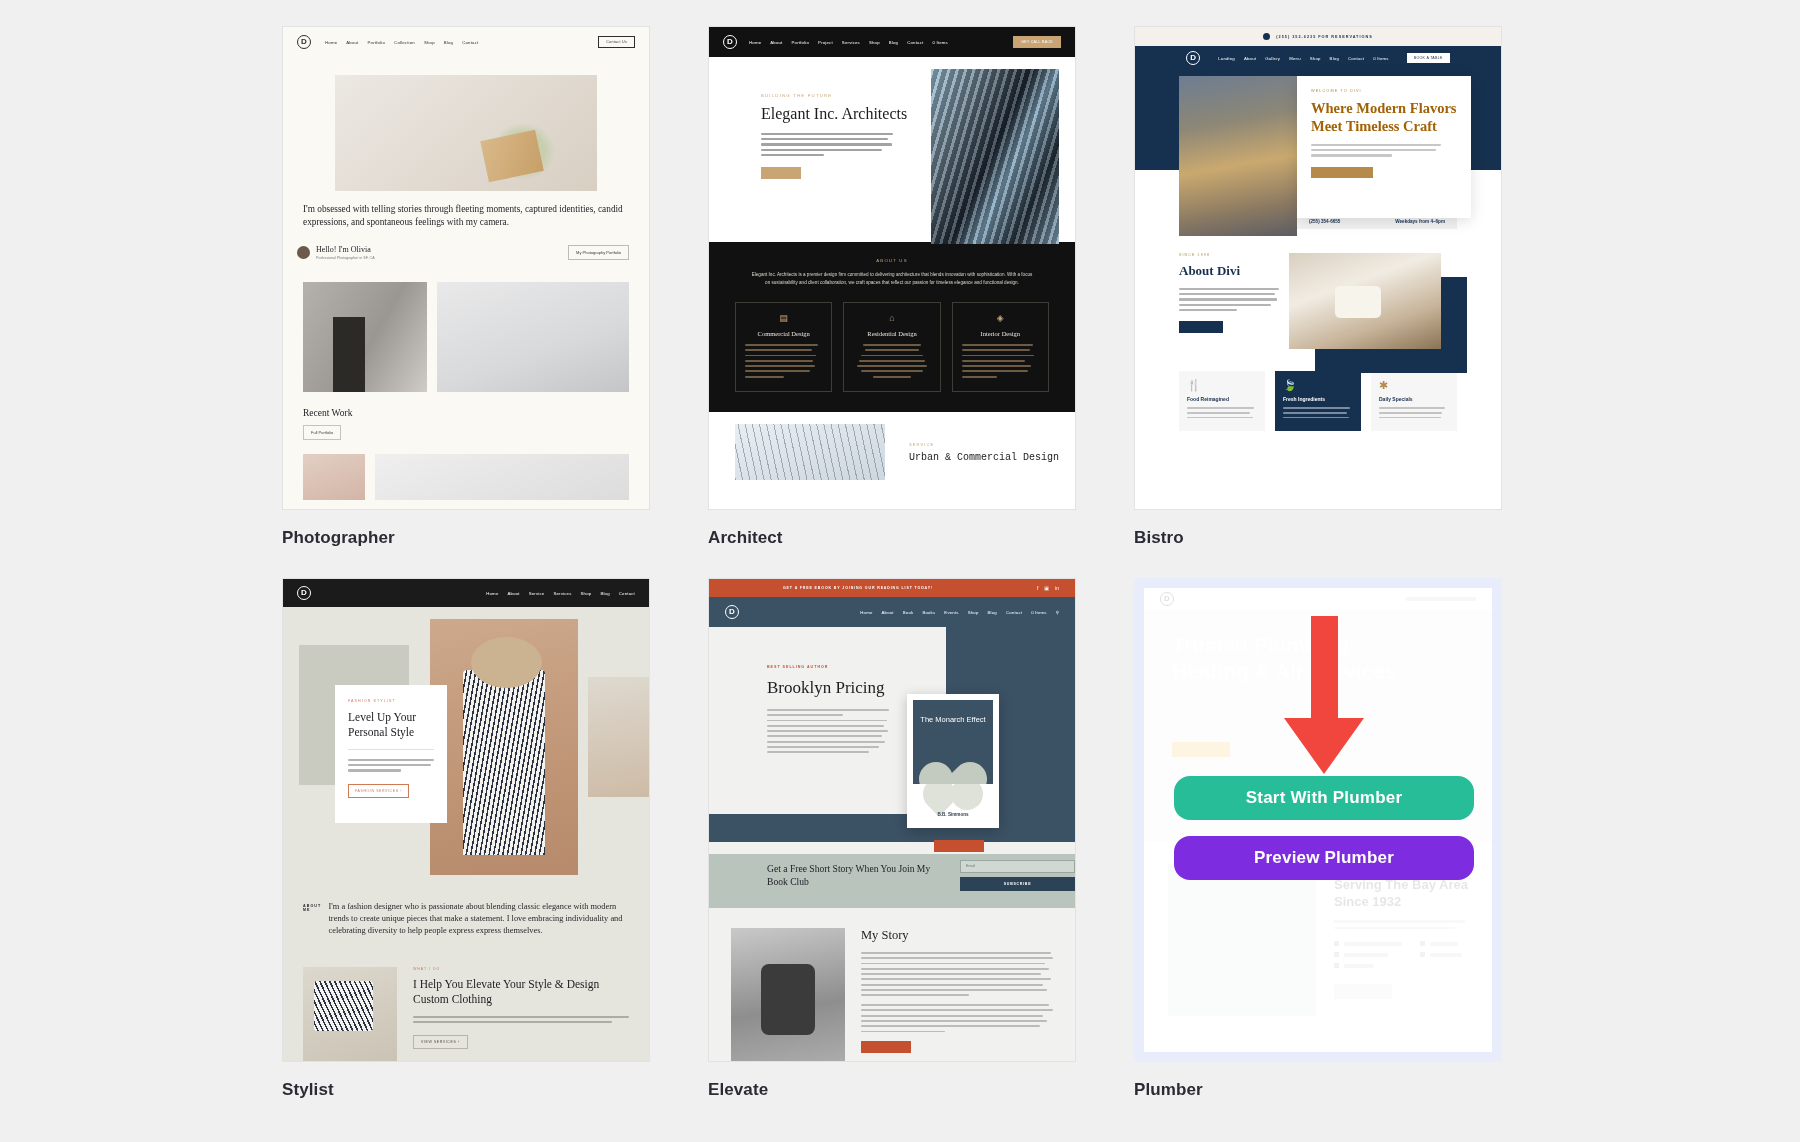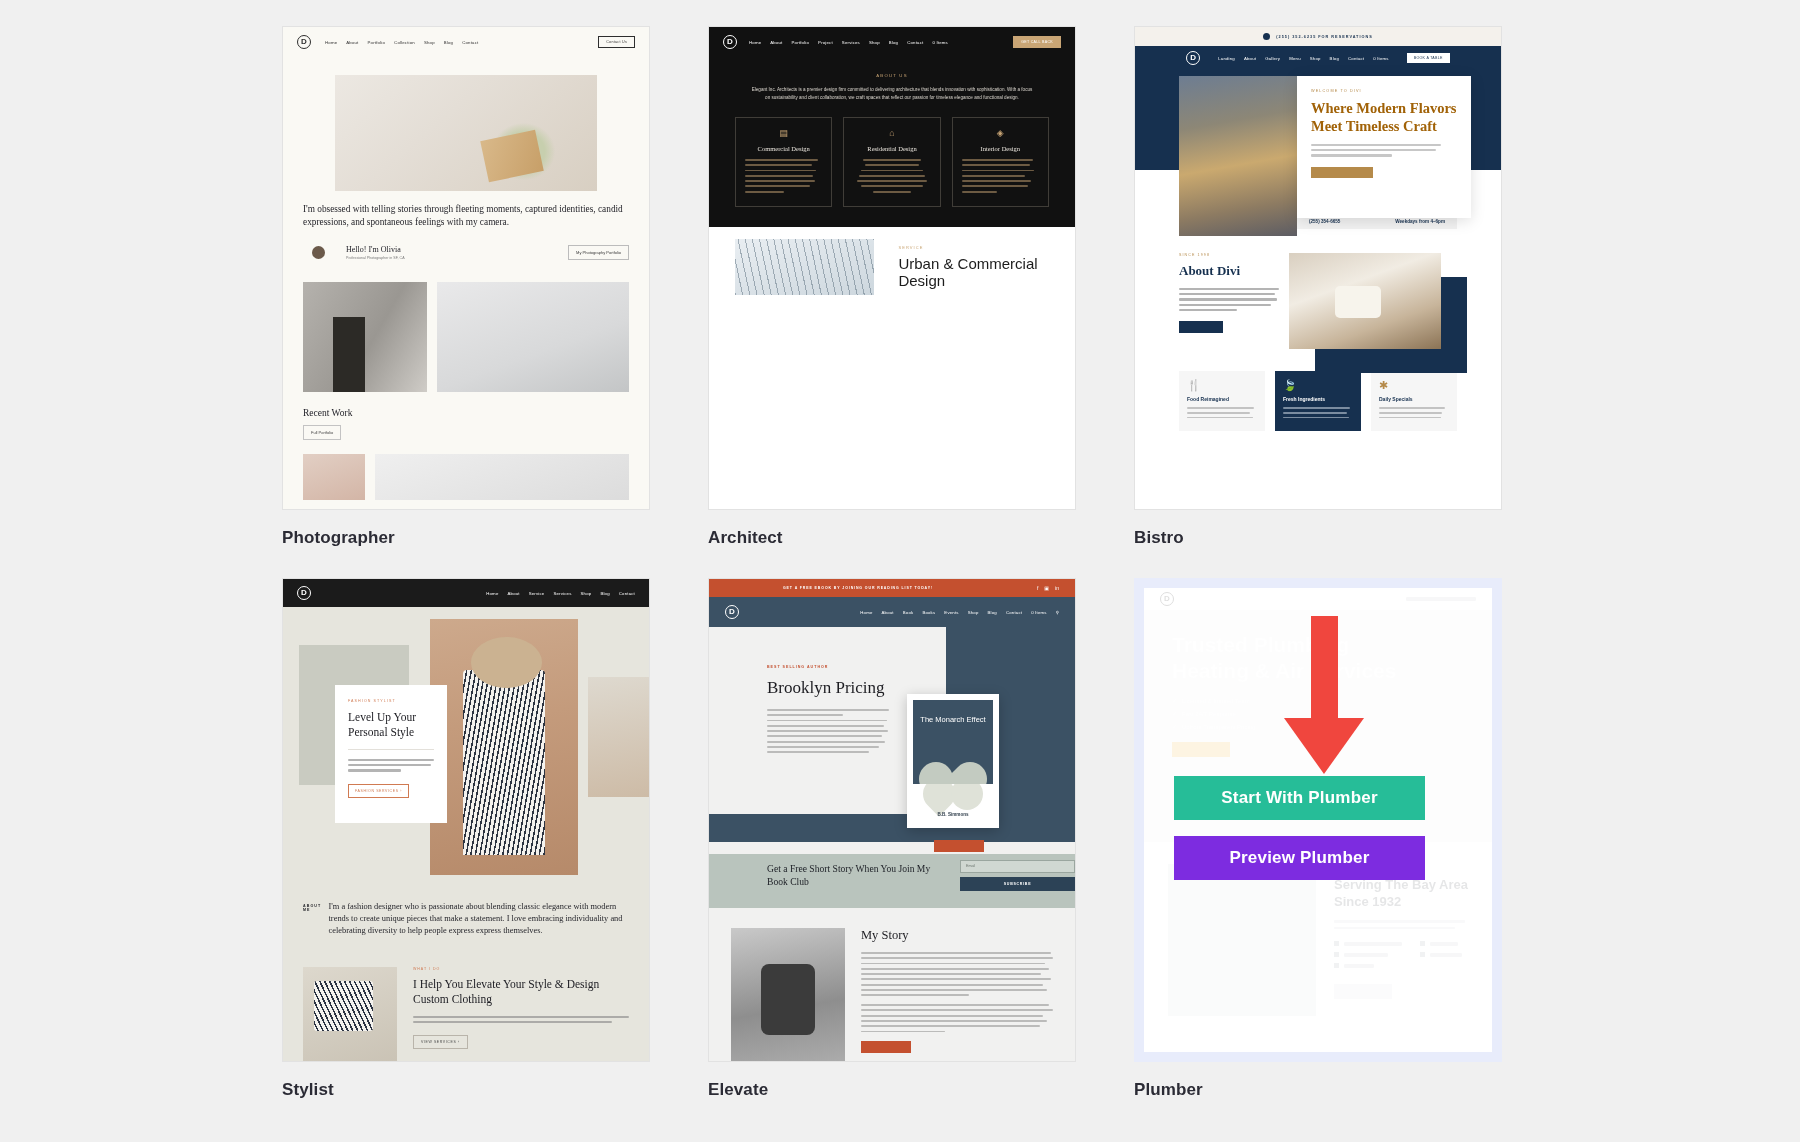--- a/index.html
+++ b/index.html
@@ -68,21 +68,21 @@
   }
   .photog .hero-img:after{
     content:""; position:absolute; left:57%; top:52%; width:56px; height:42px;
     background: linear-gradient(120deg,#d9b98a,#c79f68);
     transform: rotate(-12deg);
   }
   .photog .quote {
     margin: 12px 20px 0; font-family: "Liberation Serif", serif;
     font-size: 9.3px; line-height: 13px; color: #25252b;
   }
-  .photog .byline { display: flex; align-items: center; gap: 21px; margin: 16px 29px 0; }
+  .photog .byline { display: flex; align-items: center; gap: 6px; margin: 16px 14px 0; }
   .photog .avatar { width: 13px; height: 13px; border-radius: 50%; background: #6b5a4a; flex:none;}
   .photog .bname { font-family:"Liberation Serif",serif; font-size: 8px; color:#23232a;}
   .photog .brole { font-size: 3.6px; color:#7a7a7a; margin-top:2px;}
   .photog .portbtn {
     position:absolute; right:20px; font-size:4px; border:.6px solid #bcbcbc;
     padding:4px 7px; color:#3a3a3a; background:#faf9f4; white-space:nowrap;
   }
   .photog .grid2 { display:flex; gap: 10px; margin: 22px 20px 0; }
   .photog .g1 { width: 124px; height: 110px; background: linear-gradient(120deg,#b5b2ad,#9a9792 55%, #cfccc7); position:relative;}
   .photog .g1:after{content:"";position:absolute;left:24%;bottom:0;width:26%;height:68%;background:#2c2a26;}
@@ -114,21 +114,21 @@
   .arch .boxes{display:flex;gap:11px;}
   .arch .box{flex:1;border:.8px solid #403d38;padding:10px 9px;text-align:center;}
   .arch .bicon{font-size:9px;margin-bottom:7px;color:#c9a575;}
   .arch .btitle{font-family:"Liberation Serif",serif;font-size:6.5px;color:#e9e4dc;margin-bottom:7px;}
   .arch .bbody .ln{background:#c9a575;opacity:.5;height:1.8px;margin-bottom:3.5px;}
   .arch .foot{background:#fff;height:80px;position:relative;display:flex;align-items:center;}
   .arch .bridge{width:150px;height:56px;margin-left:26px;background:linear-gradient(160deg,#e9eef2,#cdd7de);position:relative;}
   .arch .bridge:after{content:"";position:absolute;inset:0;background:repeating-linear-gradient(78deg,rgba(90,110,125,.5) 0 1px,transparent 1px 7px);}
   .arch .fcol{margin-left:24px;}
   .arch .feye{color:#c9a575;font-size:4px;letter-spacing:1.1px;margin-bottom:5px;}
-  .arch .ftitle{font-family:Liberation Sans, sans-serif;font-size:15px;color:#1c1c1c;}
+  .arch .ftitle{font-family:Liberation Mono, monospace;font-size:10px;color:#1c1c1c;}
 
   
   .bistro { background:#fff; }
   .bistro .announce{background:#f4f1ec;height:19px;display:flex;align-items:center;justify-content:center;gap:6px;font-size:3.8px;letter-spacing:1px;color:#16304f;font-weight:bold;}
   .bistro .dot{width:7px;height:7px;border-radius:50%;background:#16304f;}
   .bistro .navy{background:#16304f;height:124px;position:relative;}
   .bistro .navy .navbar{color:#fff;justify-content:center;gap:10px;height:24px;}
   .bistro .heroRow{position:absolute;left:44px;top:30px;display:flex;}
   .bistro .breadimg{width:118px;height:160px;background:linear-gradient(170deg,#6d7d92 0%,#8d8776 30%,#caa96f 55%,#8d7b62 80%,#5c5c63 100%);}
   .bistro .heroCard{width:174px;height:142px;background:#fff;padding:13px 14px;box-shadow:0 3px 14px rgba(0,0,0,.13);}
@@ -237,22 +237,22 @@
   .pl .ppar .ln{background:#a9aeb6;height:2.6px;margin-bottom:4px;}
   .pl .pcols{display:flex;gap:18px;margin-top:12px;}
   .pl .pcol{flex:1;}
   .pl .pitem{display:flex;gap:5px;align-items:center;margin-bottom:6px;}
   .pl .pdot{width:5px;height:5px;background:#9aa0a8;flex:none;}
   .pl .pbar{height:4px;background:#c4c8ce;border-radius:1px;}
   .pl .pbtn2{margin-top:10px;background:#e3e6ea;width:58px;height:15px;}
 
   
   .ov-start, .ov-prev {
-    position:absolute; left:30px; width:251px; height:44px;
-    border-radius:0; display:flex; align-items:center; justify-content:center;
+    position:absolute; left:30px; width:300px; height:44px;
+    border-radius:16px; display:flex; align-items:center; justify-content:center;
     color:#fff; font-size:17px; font-weight:bold; letter-spacing:.2px; z-index:30;
   }
   .ov-start{ top:188px; background:#26bd98; }
   .ov-prev { top:248px; background:#7d2ce0;text-align:center; }
   .arrow { position:absolute; left:160px; top:28px; width:40px; z-index:29; }
   .arrow .shaft{ width:27px; height:102px; background:#f0463e; margin:0 auto;}
   .arrow .head{ width:0;height:0;border-left:40px solid transparent;border-right:40px solid transparent;border-top:56px solid #f0463e;margin-left:-20px;}
 </style>
 </head>
 <body>
@@ -314,20 +314,35 @@
               <span>Portfolio</span>
               <span>Project</span>
               <span>Services</span>
               <span>Shop</span>
               <span>Blog</span>
               <span>Contact</span>
               <span>0 Items</span>
             </div>
           </div>
           <div class="goldbtn">GET CALL BACK</div>
+        </div>
+        <div class="hero">
+          <div class="heroTxt">
+            <div class="eyebrow">BUILDING THE FUTURE</div>
+            <h2>Elegant Inc. Architects</h2>
+            <div class="par">
+              <div class="ln" style="width:100%"></div>
+                <div class="ln" style="width:96%"></div>
+              <div class="ln" style="width:99%"></div>
+                <div class="ln" style="width:92%"></div>
+              <div class="ln" style="width:48%"></div>
+            </div>
+            <div class="hbtn"></div>
+          </div>
+          <div class="bldg"></div>
         </div>
         <div class="dark">
           <div class="about-eyebrow">ABOUT US</div>
           <div class="about-par">Elegant Inc. Architects is a premier design firm committed to delivering architecture that blends innovation with sophistication. With a focus on sustainability and client collaboration, we craft spaces that reflect our passion for timeless elegance and functional design.</div>
           <div class="boxes">
             <div class="box">
               <div class="bicon">▤</div>
               <div class="btitle">Commercial Design</div>
               <div class="bbody">
                 <div class="ln" style="width:94%"></div>

